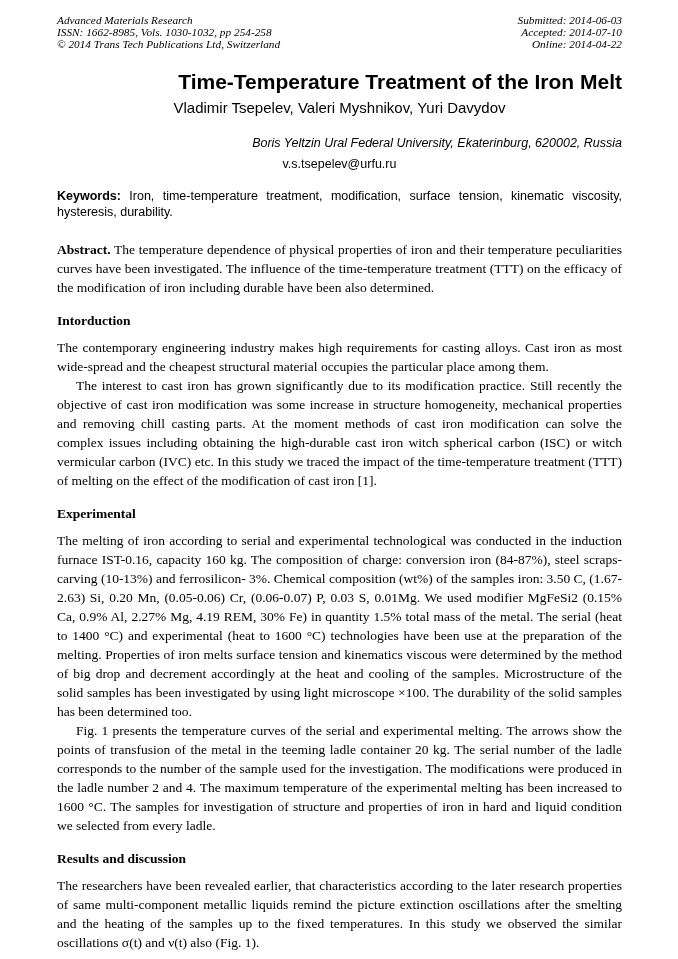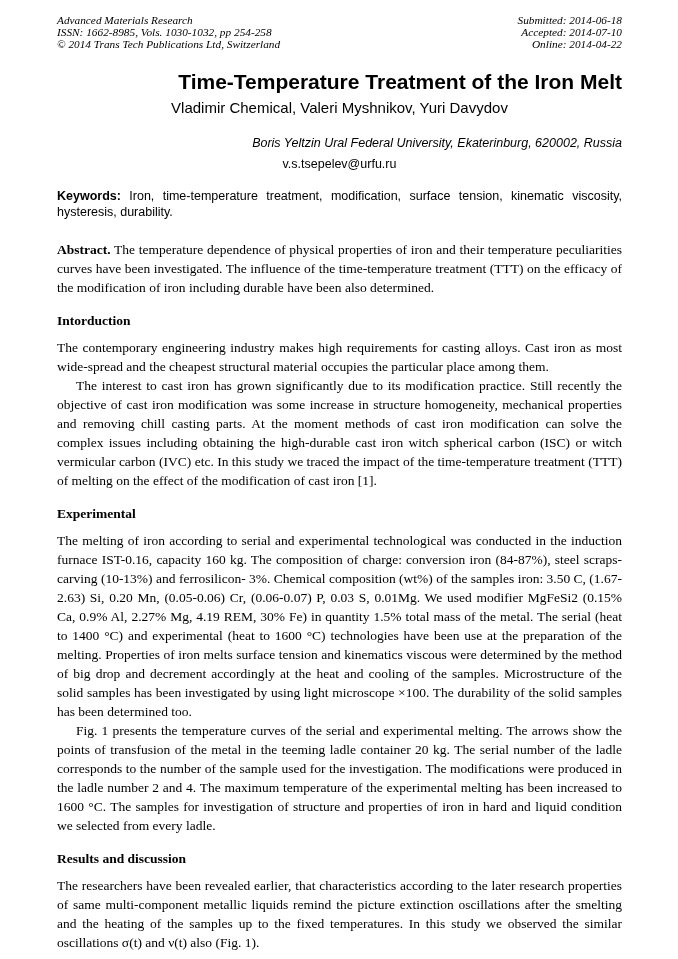--- a/index.html
+++ b/index.html
@@ -97,28 +97,28 @@
 
 <div class="page">
 
   <div class="journal-header">
     <div class="left">
       <div>Advanced Materials Research</div>
       <div>ISSN: 1662-8985, Vols. 1030-1032, pp 254-258</div>
       <div>© 2014 Trans Tech Publications Ltd, Switzerland</div>
     </div>
     <div class="right">
-      <div>Submitted: 2014-06-18</div>
+      <div>Submitted: 2014-06-03</div>
       <div>Accepted: 2014-07-10</div>
       <div>Online: 2014-04-22</div>
     </div>
   </div>
 
   <h1 class="paper-title">Time-Temperature Treatment of the Iron Melt</h1>
-  <div class="authors">Vladimir Chemical, Valeri Myshnikov, Yuri Davydov</div>
+  <div class="authors">Vladimir Tsepelev, Valeri Myshnikov, Yuri Davydov</div>
   <div class="affiliation">Boris Yeltzin Ural Federal University, Ekaterinburg, 620002, Russia</div>
   <div class="email">v.s.tsepelev@urfu.ru</div>
 
   <p class="keywords"><span class="kw-label">Keywords:</span><span> Iron, time-temperature treatment, modification, surface tension, kinematic viscosity, hysteresis, durability.</span></p>
 
   <p class="abstract"><span class="ab-label">Abstract.</span><span> The temperature dependence of physical properties of iron and their temperature peculiarities curves have been investigated. The influence of the time-temperature treatment (TTT) on the efficacy of the modification of iron including durable have been also determined.</span></p>
 
   <div>
     <h2 class="section-heading">Intorduction</h2>
     <p class="body-par">The contemporary engineering industry makes high requirements for casting alloys. Cast iron as most wide-spread and the cheapest structural material occupies the particular place among them.</p>

